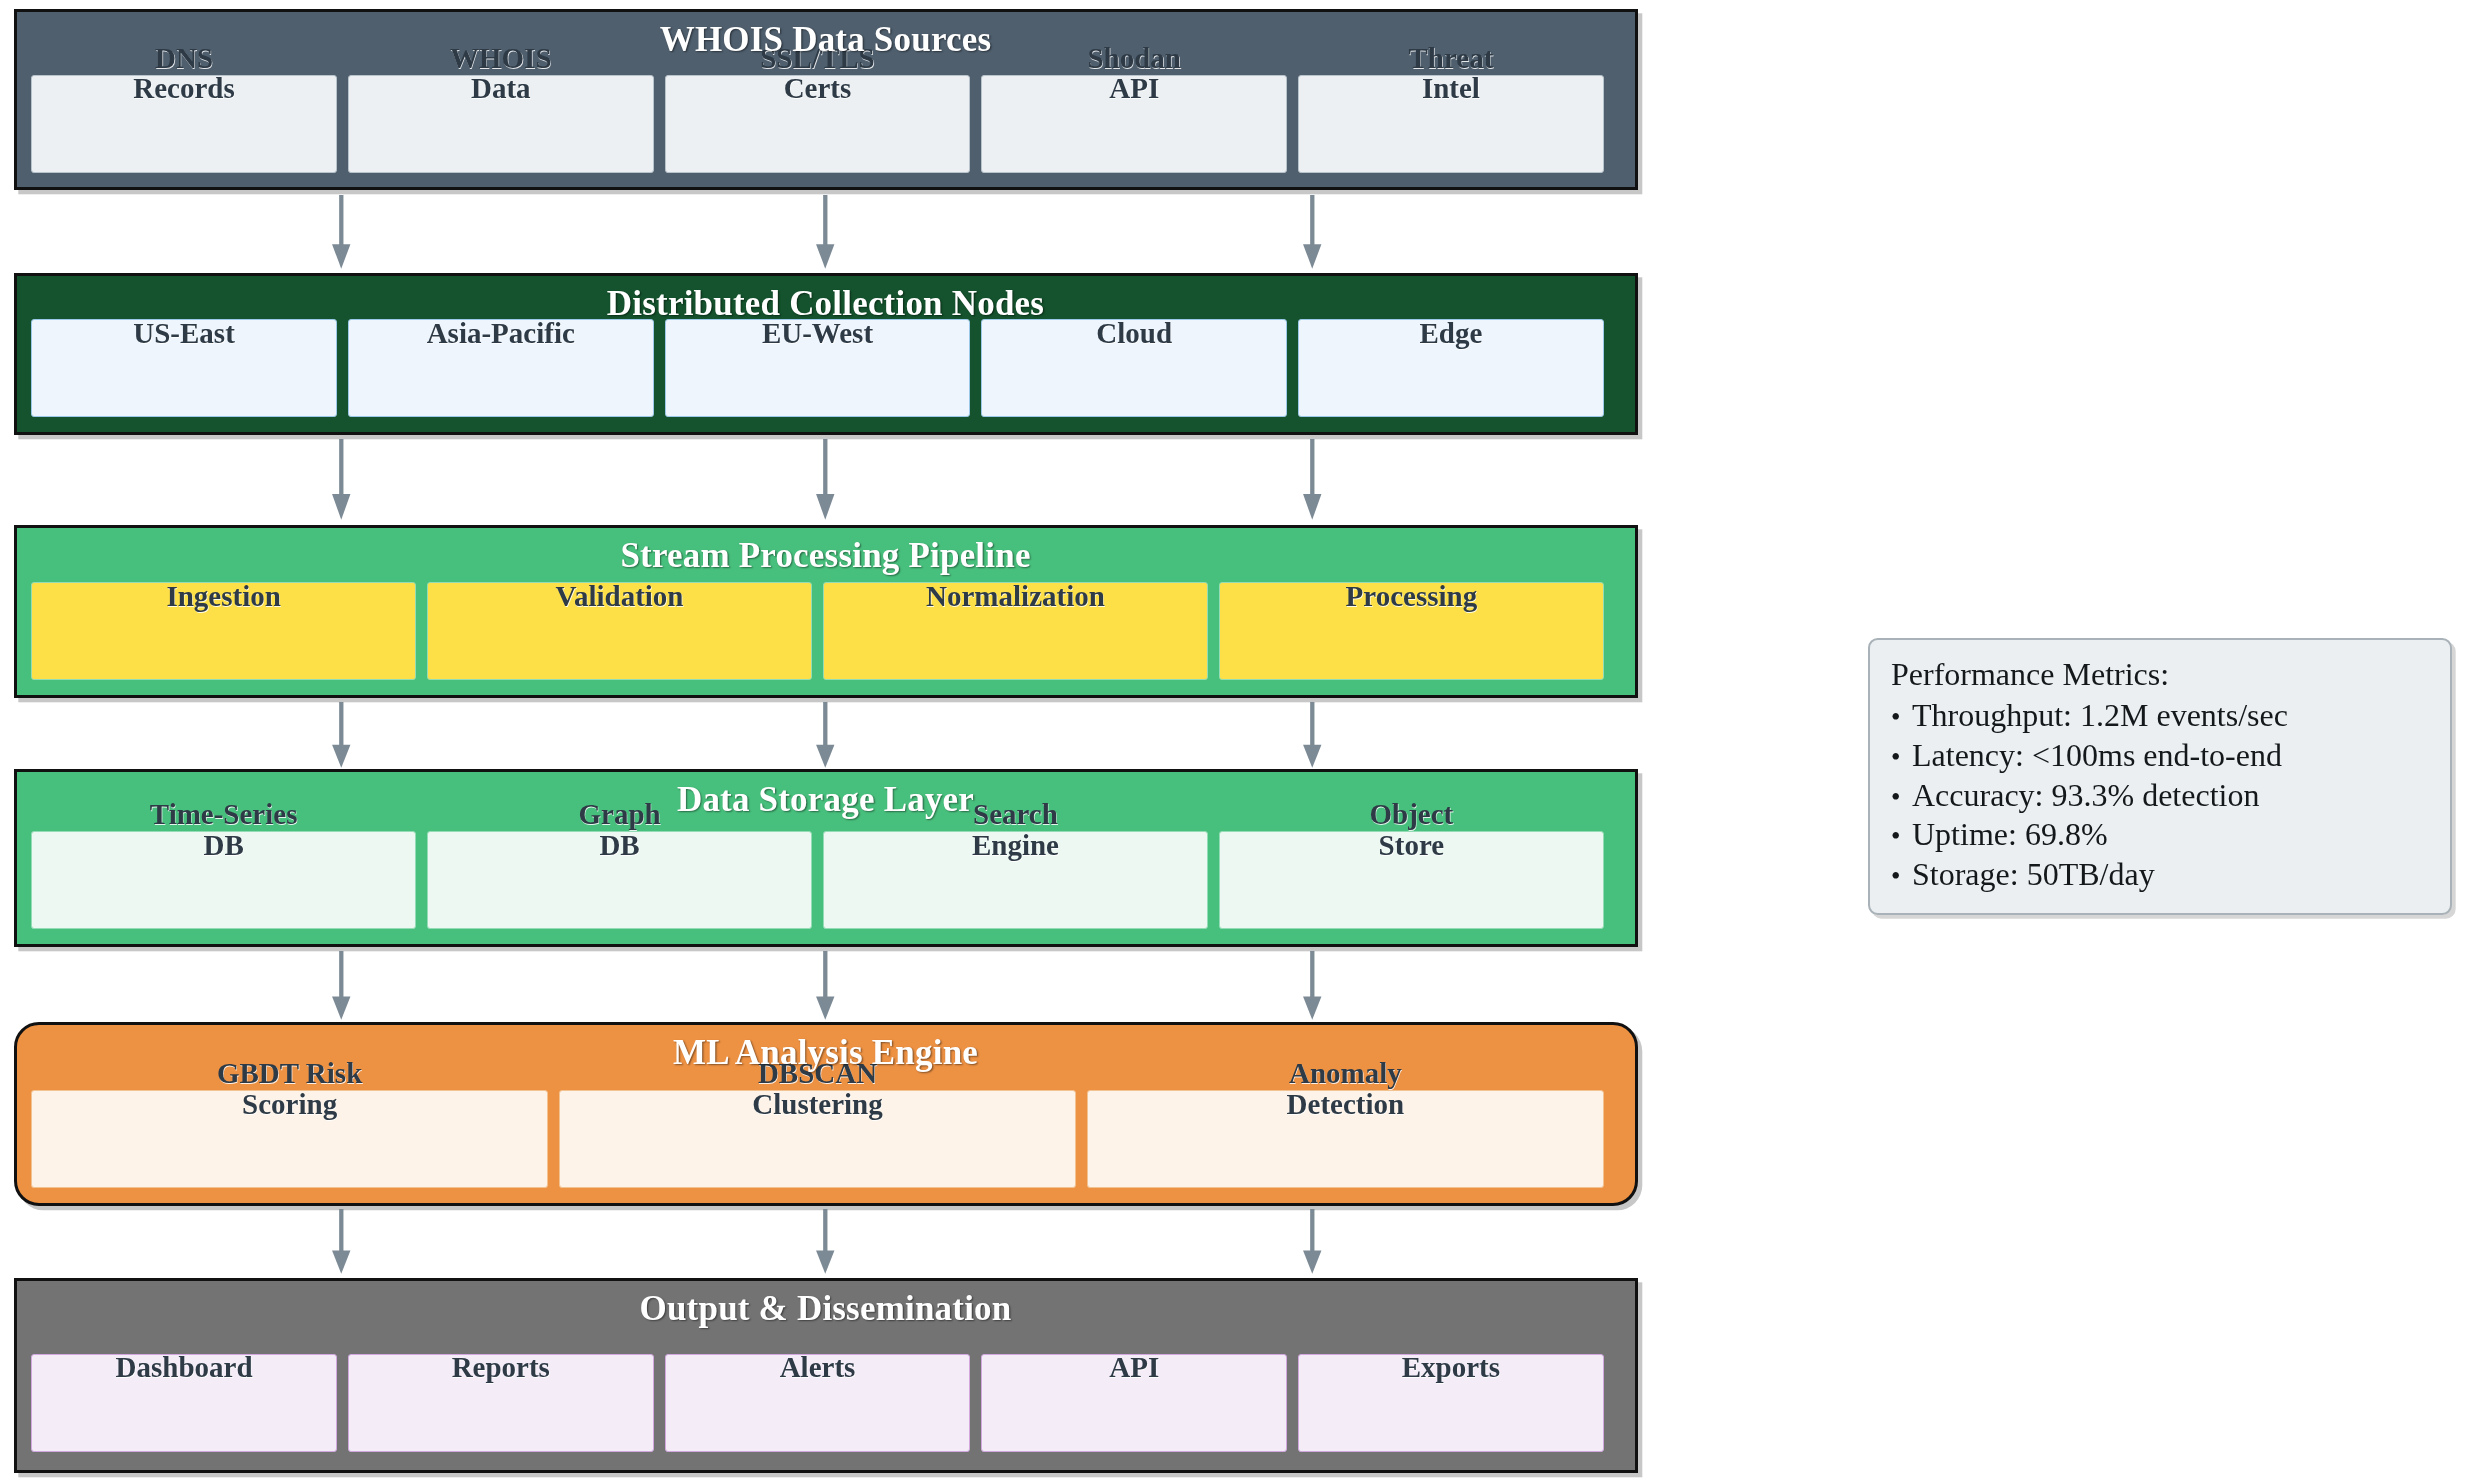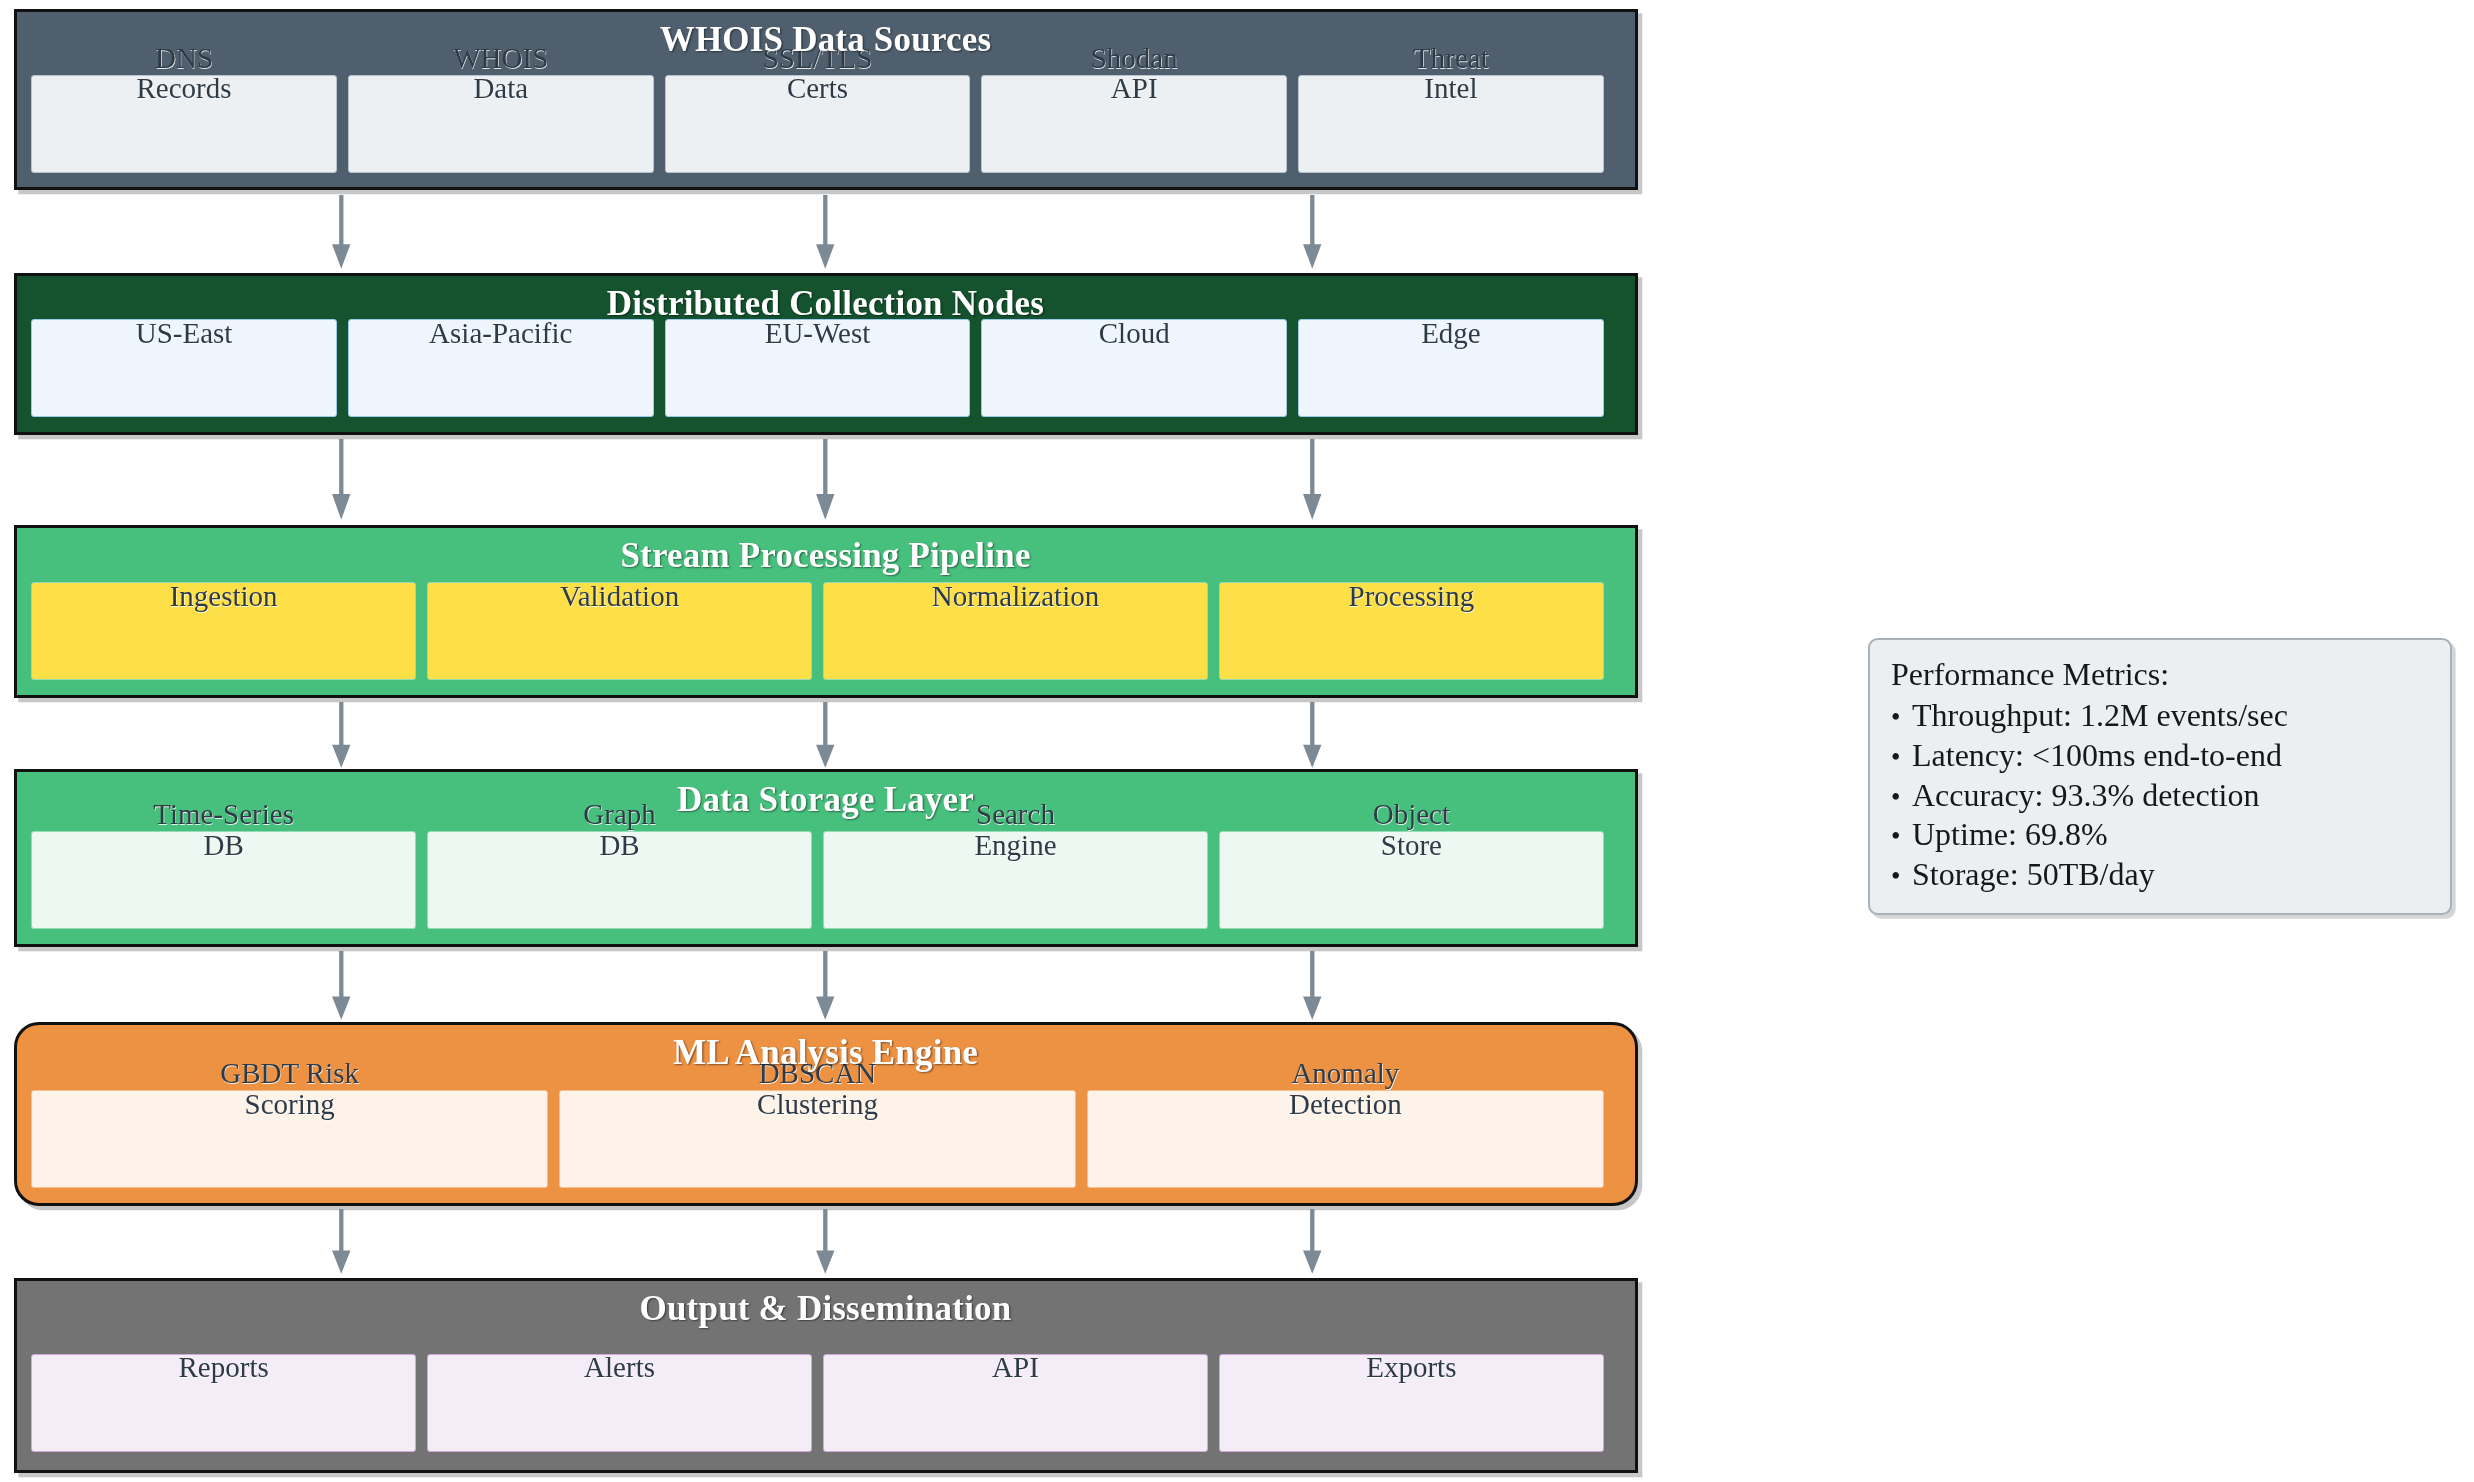--- a/index.html
+++ b/index.html
@@ -46,20 +46,21 @@
 
   .band-inner {
     position: absolute;
     left: 0;
     right: 16px;
     bottom: 0;
     display: flex;
     gap: 11px;
     padding: 0 14.7px 14.7px 14.7px;
     z-index: 2;
+    font-weight: bold;
   }
 
   .node-box {
     position: relative;
     flex: 1 1 0;
     height: 98px;
     border-radius: 3.1px;
     display: flex;
     align-items: flex-start;
     justify-content: center;
@@ -376,20 +377,23 @@
       <rect x="17" y="0" width="6" height="72"></rect>
           <polygon points="20,106 5,68 35,68" stroke="none"></polygon>
         </g>
       </svg>
   </div>
 
   <div class="band output" style="top:1278px; height:195px;">
     <div class="band-title">Output &amp; Dissemination</div>
     <div class="band-inner" style="padding-bottom:18.4px;">
       <div class="node-box">
+        <span class="node-label single">Dashboard</span>
+      </div>
+      <div class="node-box">
         <span class="node-label single">Reports</span>
       </div>
       <div class="node-box">
         <span class="node-label single">Alerts</span>
       </div>
       <div class="node-box">
         <span class="node-label single">API</span>
       </div>
       <div class="node-box">
         <span class="node-label single">Exports</span>

